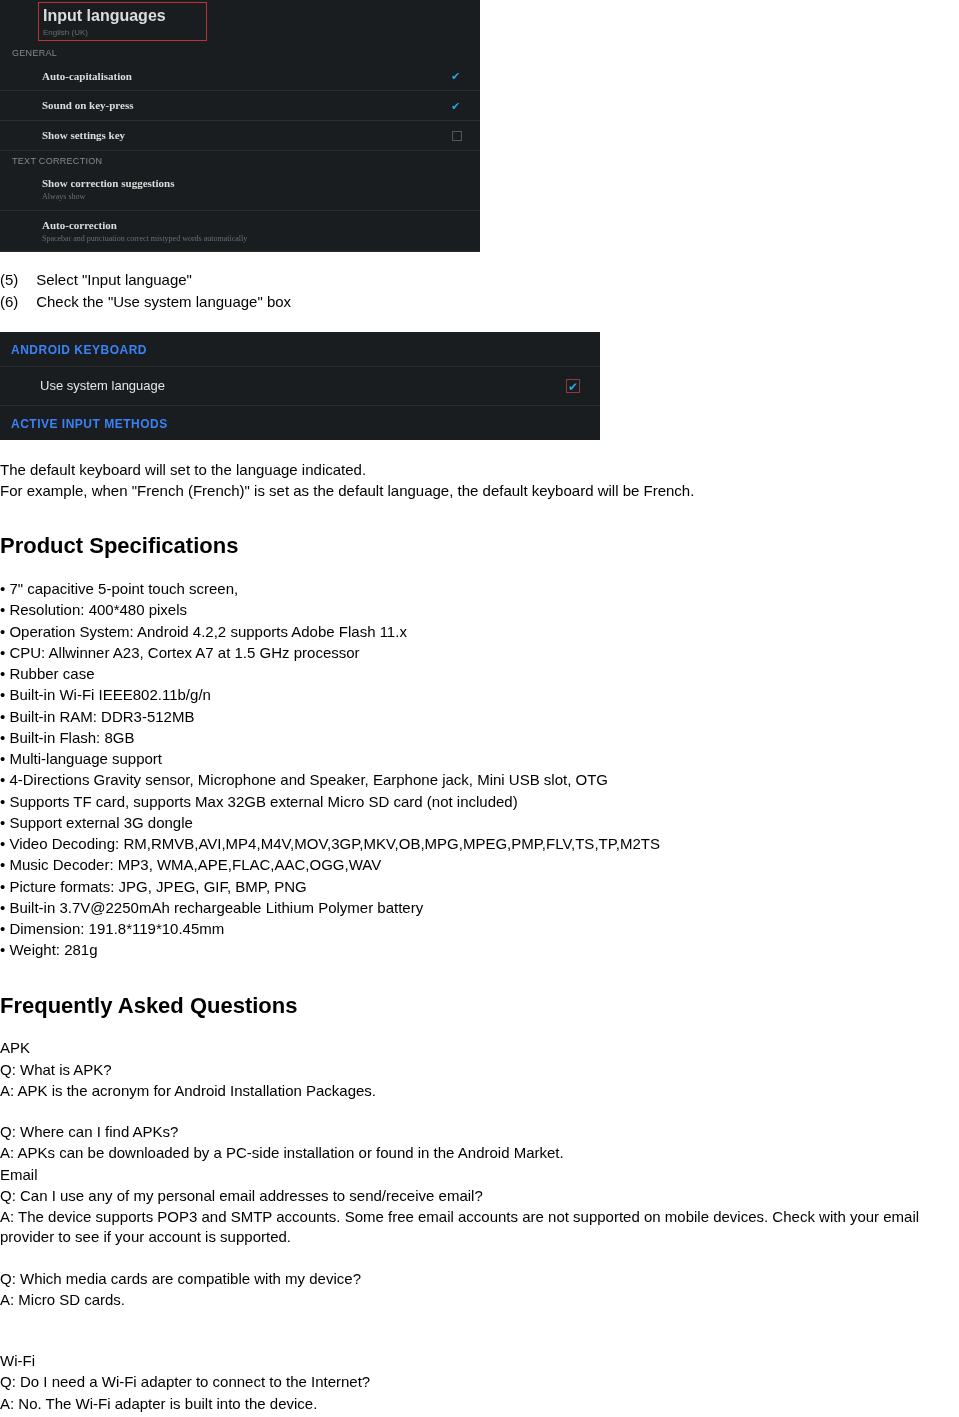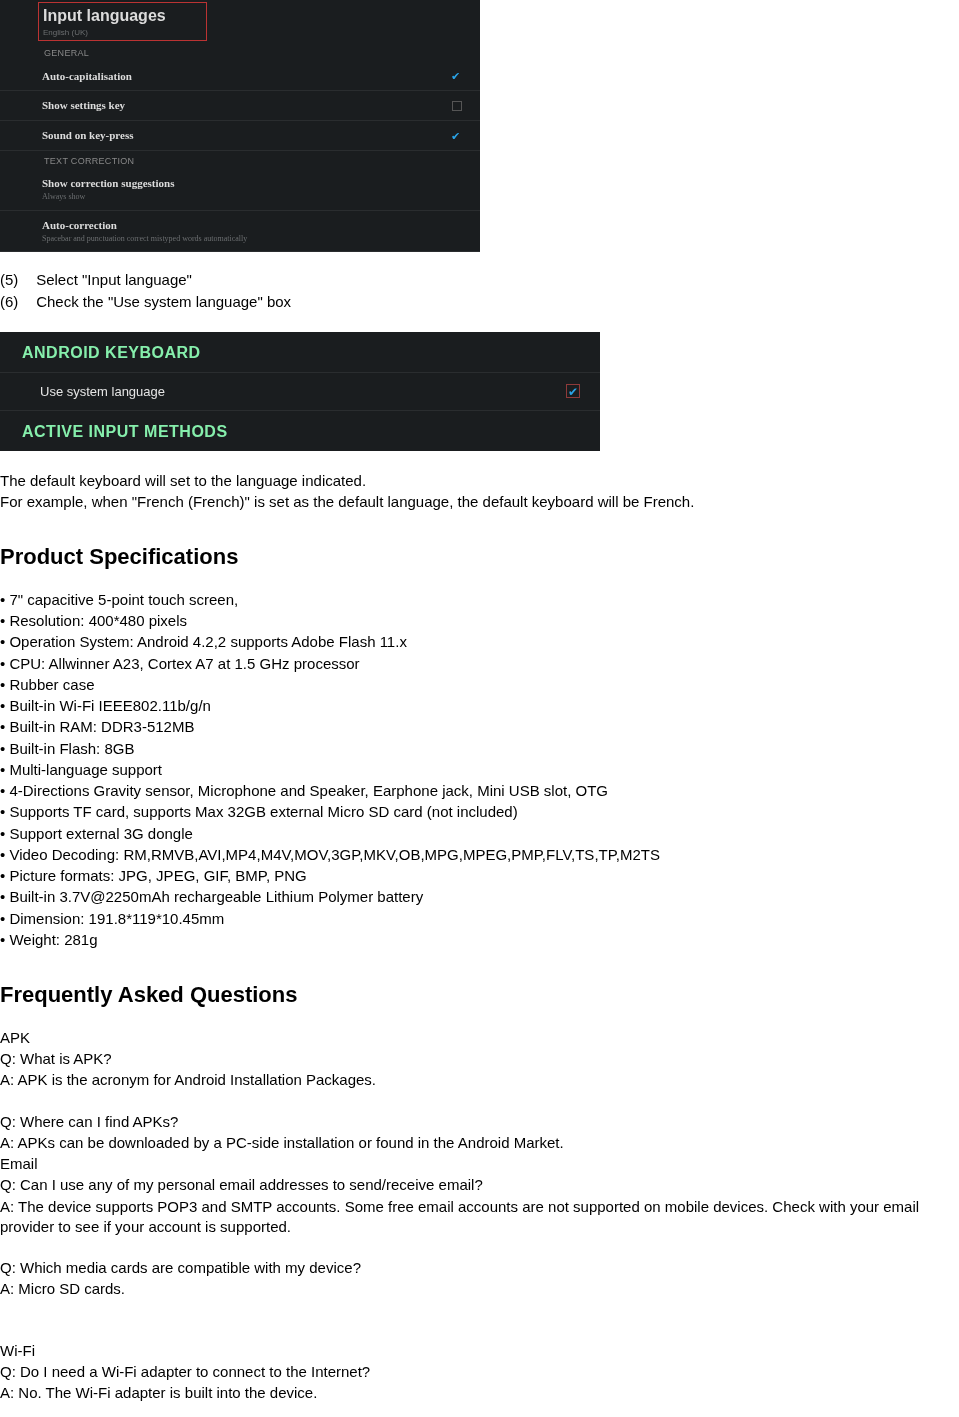--- a/index.html
+++ b/index.html
@@ -5,42 +5,42 @@
   * { box-sizing: border-box; margin: 0; padding: 0; }
   body { font-family: Arial, Helvetica, sans-serif; font-size: 15px; line-height: 1.35; color: #000; background: #fff; width: 959px; }
   
   
   .screenshot1 {
     width: 480px;
     background: #1a1d1f;
     margin: 0 0 18px 0;
   }
   .s1-row { border-bottom: 1px solid #2a2d2f; padding: 7px 0 7px 42px; position: relative; font-family: Liberation Serif, serif; }
-  .s1-hdr { font-size: 9px; color: #888; padding: 4px 0 2px 12px; letter-spacing: 0.3px; margin-left: 32px; }
+  .s1-hdr { font-size: 9px; color: #888; padding: 4px 0 2px 12px; letter-spacing: 0.3px; }
   .s1-title { color: #dcdcdc; font-size: 11px; font-weight: 600; }
   .s1-sub { color: #6b6e70; font-size: 8px; margin-top: 1px; }
   .s1-check { position: absolute; right: 18px; top: 50%; transform: translateY(-50%); width: 12px; height: 12px; }
   .s1-check.on::after { content: "✔"; color: #2aa3e6; font-size: 11px; position: absolute; top: -1px; left: 1px; }
   .s1-check.box { border: 1px solid #555; width: 10px; height: 10px; }
   .s1-highlight { border: 1px solid #b33; display: inline-block; padding: 2px 40px 2px 4px; margin: 2px 0 2px 38px; }
   .s1-highlight .s1-title { font-size: 16px; text-align: right; }
   
   
   .steps { margin: 0 0 20px 0; }
   .step { margin: 0 0 1px 0; }
   .step-num { display: inline-block; width: 32px; }
   
   
   .screenshot2 {
     width: 600px;
     background: #1a1d1f;
     margin: 0 0 20px 0;
     padding: 0;
   }
-  .s2-hdr { color: #86efac; font-size: 16px; font-weight: 600; padding: 10px 14px 8px 22px; letter-spacing: 0.5px; }
+  .s2-hdr { color: #3b82f6; font-size: 12px; font-weight: 600; padding: 10px 14px 8px 11px; letter-spacing: 0.5px; }
   .s2-row { padding: 10px 14px 10px 40px; color: #e5e5e5; font-size: 13px; position: relative; border-top: 1px solid #2a2d2f; border-bottom: 1px solid #2a2d2f; }
   .s2-check { position: absolute; right: 20px; top: 50%; transform: translateY(-50%); width: 14px; height: 14px; border: 1px solid #8e3a3a; background: transparent; }
   .s2-check::after { content: "✔"; color: #2aa3e6; font-size: 12px; position: absolute; top: -1px; left: 1px; }
   
   .para { margin: 0 0 1px 0; }
   
   h2 { font-size: 22px; font-weight: bold; margin: 30px 0 18px 0; }
   
   .spec-line { margin: 0 0 1px 0; }
   .faq-line { margin: 0 0 1px 0; }
@@ -54,26 +54,26 @@
   <div class="s1-highlight">
     <div class="s1-title">Input languages</div>
     <div class="s1-sub">English (UK)</div>
   </div>
   <div class="s1-hdr">GENERAL</div>
   <div class="s1-row">
     <div class="s1-title">Auto-capitalisation</div>
     <div class="s1-check on"></div>
   </div>
   <div class="s1-row">
+    <div class="s1-title">Sound on key-press</div>
+    <div class="s1-check on"></div>
+  </div>
+  <div class="s1-row">
     <div class="s1-title">Show settings key</div>
     <div class="s1-check box"></div>
-  </div>
-  <div class="s1-row">
-    <div class="s1-title">Sound on key-press</div>
-    <div class="s1-check on"></div>
   </div>
   <div class="s1-hdr">TEXT CORRECTION</div>
   <div class="s1-row">
     <div class="s1-title">Show correction suggestions</div>
     <div class="s1-sub">Always show</div>
   </div>
   <div class="s1-row">
     <div class="s1-title">Auto-correction</div>
     <div class="s1-sub">Spacebar and punctuation correct mistyped words automatically</div>
   </div>
@@ -110,20 +110,21 @@
     <div class="spec-line">• CPU: Allwinner A23, Cortex A7 at 1.5 GHz processor</div>
     <div class="spec-line">• Rubber case</div>
     <div class="spec-line">• Built-in Wi-Fi IEEE802.11b/g/n</div>
     <div class="spec-line">• Built-in RAM: DDR3-512MB</div>
     <div class="spec-line">• Built-in Flash: 8GB</div>
     <div class="spec-line">• Multi-language support</div>
     <div class="spec-line">• 4-Directions Gravity sensor, Microphone and Speaker, Earphone jack, Mini USB slot, OTG</div>
     <div class="spec-line">• Supports TF card, supports Max 32GB external Micro SD card (not included)</div>
     <div class="spec-line">• Support external 3G dongle</div>
     <div class="spec-line">• Video Decoding: RM,RMVB,AVI,MP4,M4V,MOV,3GP,MKV,OB,MPG,MPEG,PMP,FLV,TS,TP,M2TS</div>
+    <div class="spec-line">• Music Decoder: MP3, WMA,APE,FLAC,AAC,OGG,WAV</div>
     <div class="spec-line">• Picture formats: JPG, JPEG, GIF, BMP, PNG</div>
     <div class="spec-line">• Built-in 3.7V@2250mAh rechargeable Lithium Polymer battery</div>
     <div class="spec-line">• Dimension: 191.8*119*10.45mm</div>
     <div class="spec-line">• Weight: 281g</div>
   </div>
 
 <h2>Frequently Asked Questions</h2>
 
 <div class="faq-line">APK</div>
 <div class="faq-line">Q: What is APK?</div>

